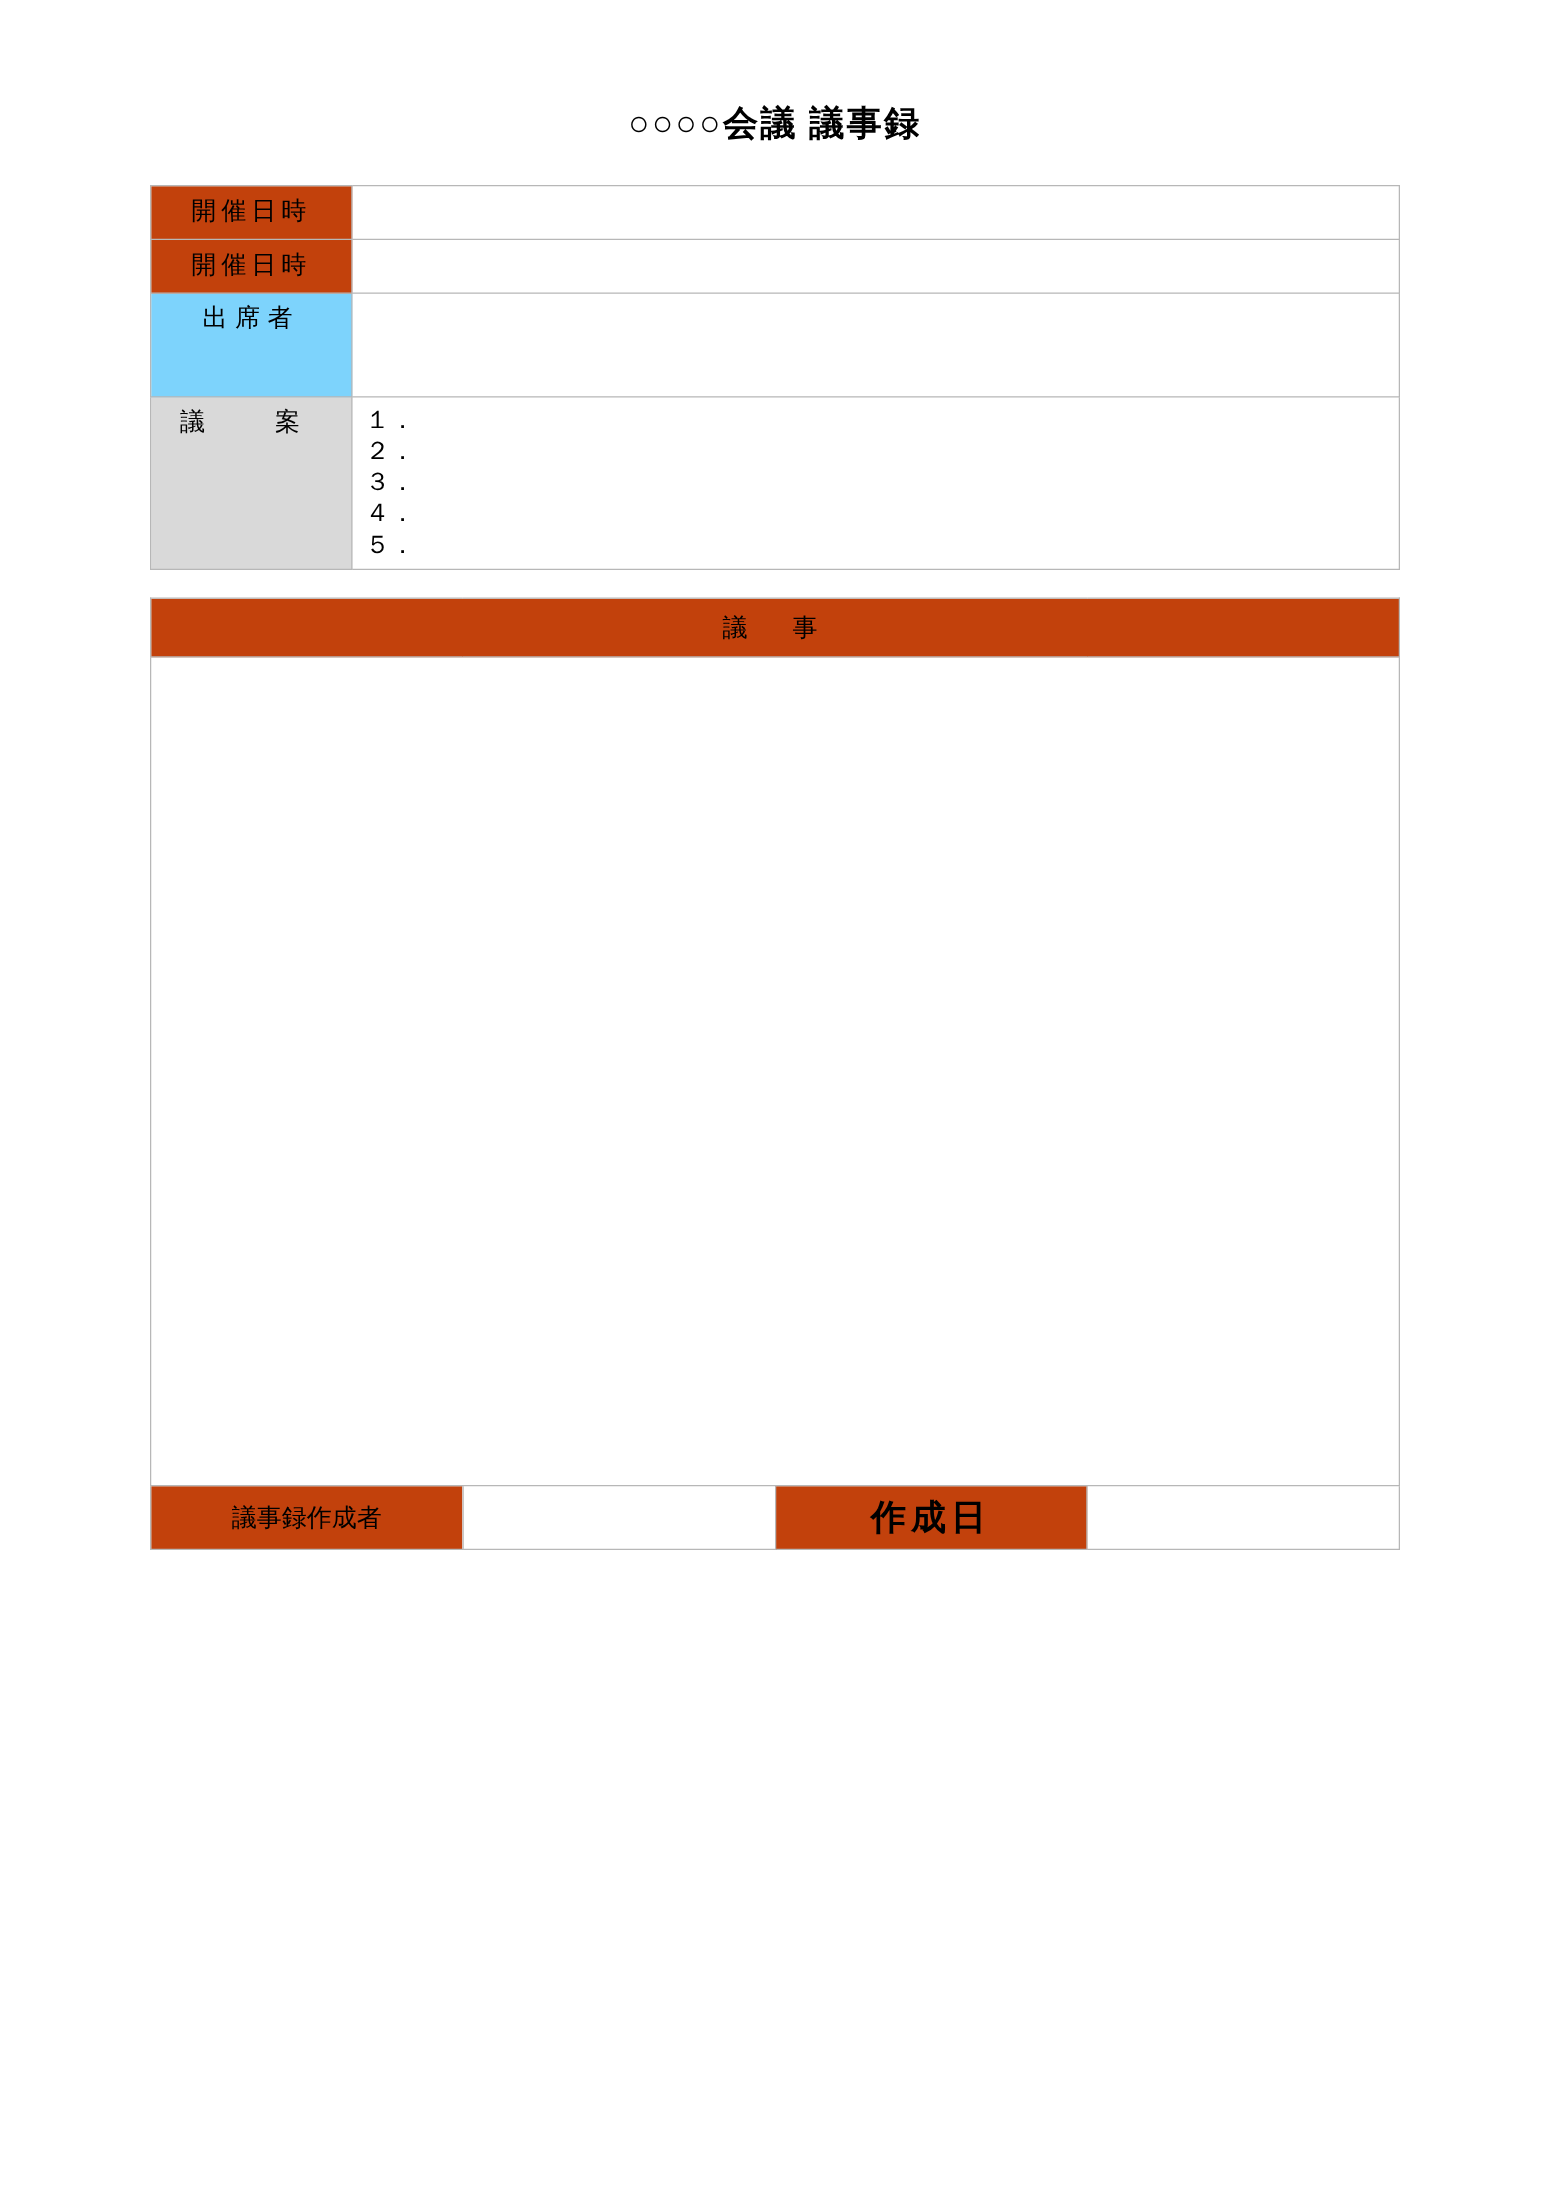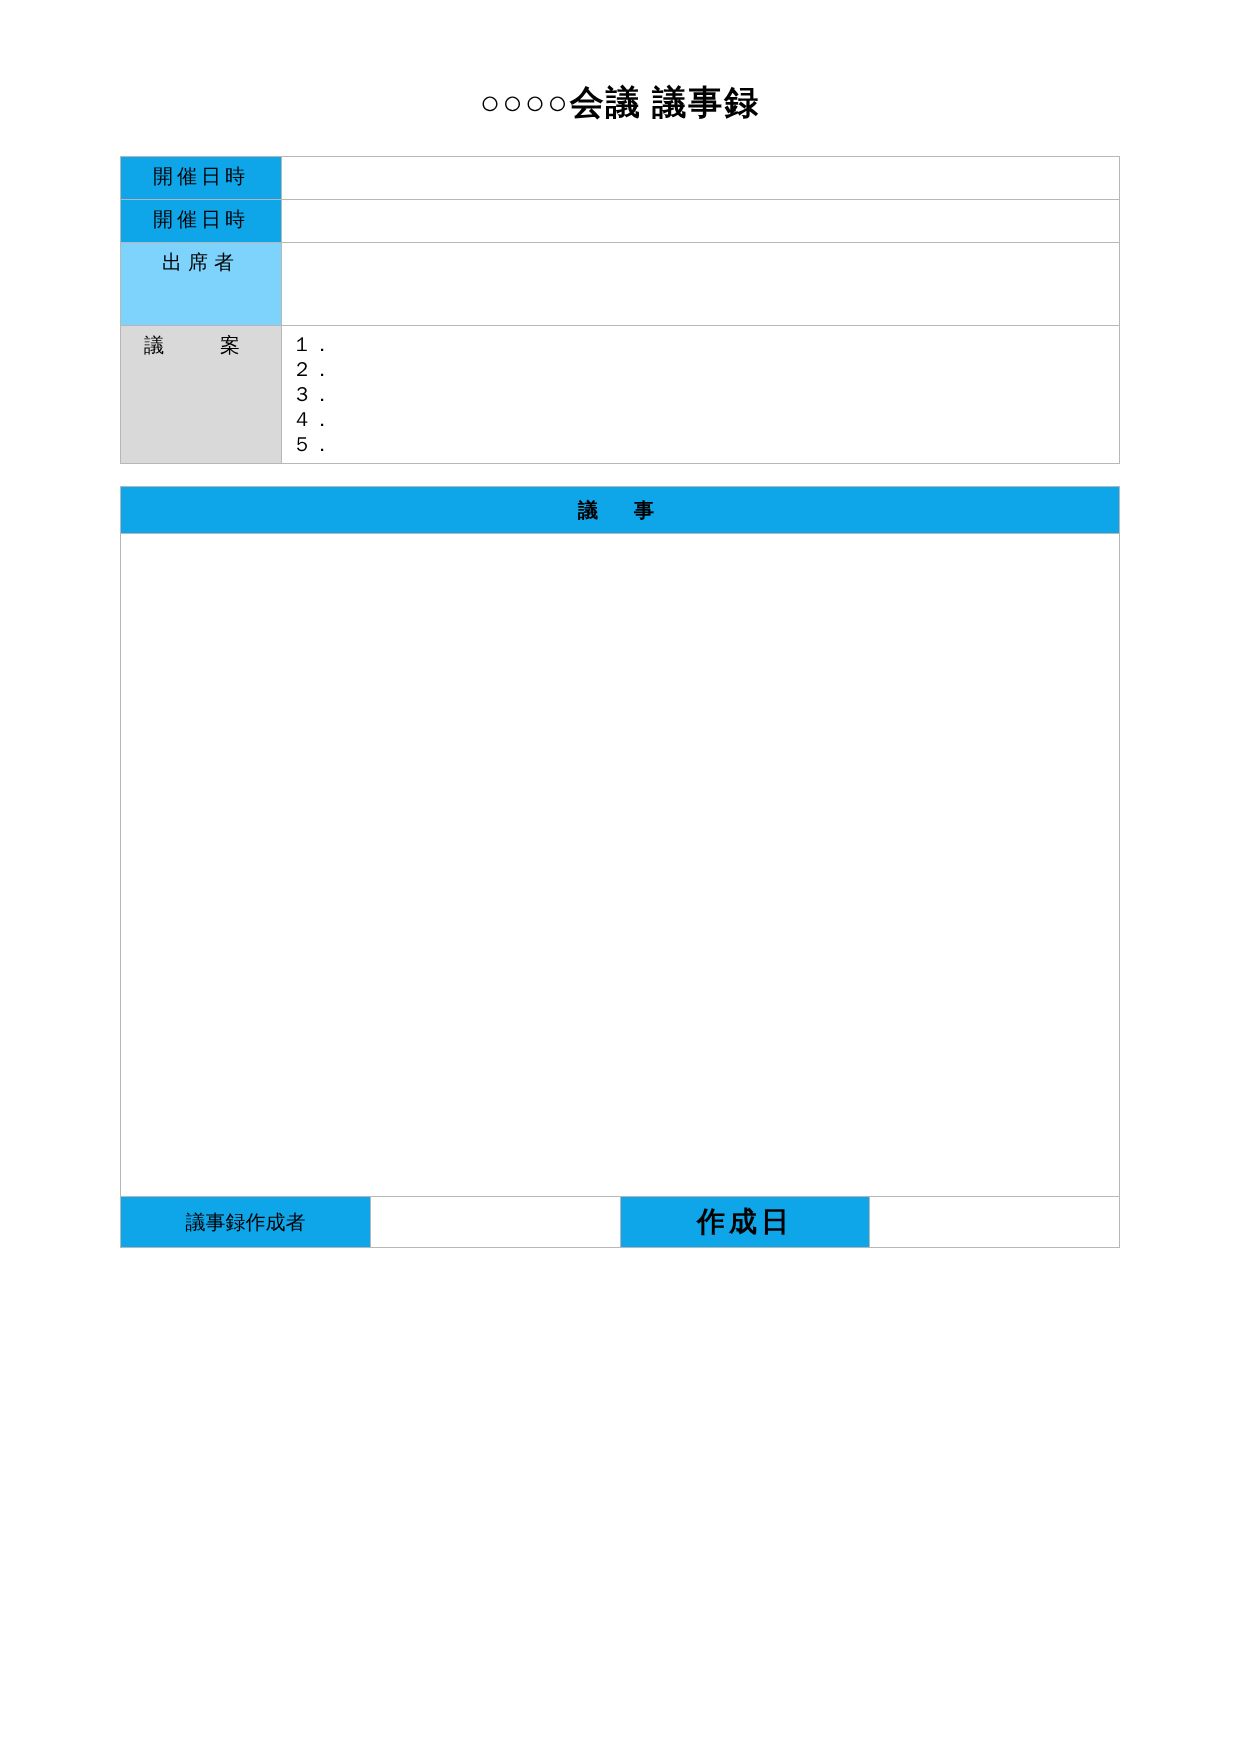--- a/index.html
+++ b/index.html
@@ -11,40 +11,40 @@
   }
   .page {
     width: 1240px;
     height: 1755px;
     box-sizing: border-box;
     padding: 80px 120px 120px 120px;
     position: relative;
     background: #fff;
   }
   .title {
-    font-size: 34px;
+    font-size: 28px;
     text-align: center;
     margin: 0 0 30px 0;
     letter-spacing: 2px;
   }
 
   table {
     border-collapse: collapse;
     width: 100%;
     table-layout: fixed;
   }
   th, td {
     border: 1px solid #b7b7b7;
     font-size: 20px;
     font-weight: normal;
     vertical-align: top;
     padding: 6px 10px;
   }
   .label-cell {
-    background: #0ea5e9;
+    background: #c2410c;
     text-align: center;
     letter-spacing: 4px;
   }
   .label-cell-wide {
     background: #7dd3fc;
     text-align: center;
     letter-spacing: 6px;
   }
   .label-cell-xwide {
     background: #d9d9d9;
@@ -64,21 +64,20 @@
     line-height: 1.25;
     font-family: "MS Mincho", serif;
   }
 
   
   .proceedings { margin-top: 22px; }
   .proceedings td.header {
     height: 34px;
     vertical-align: middle;
     letter-spacing: 8px;
-    font-weight: bold;
   }
   .proceedings td.body {
     height: 650px;
   }
   .proceedings td.footer-label {
     width: 140px;
     height: 34px;
     vertical-align: middle;
     letter-spacing: 0;
     font-size: 20px;

